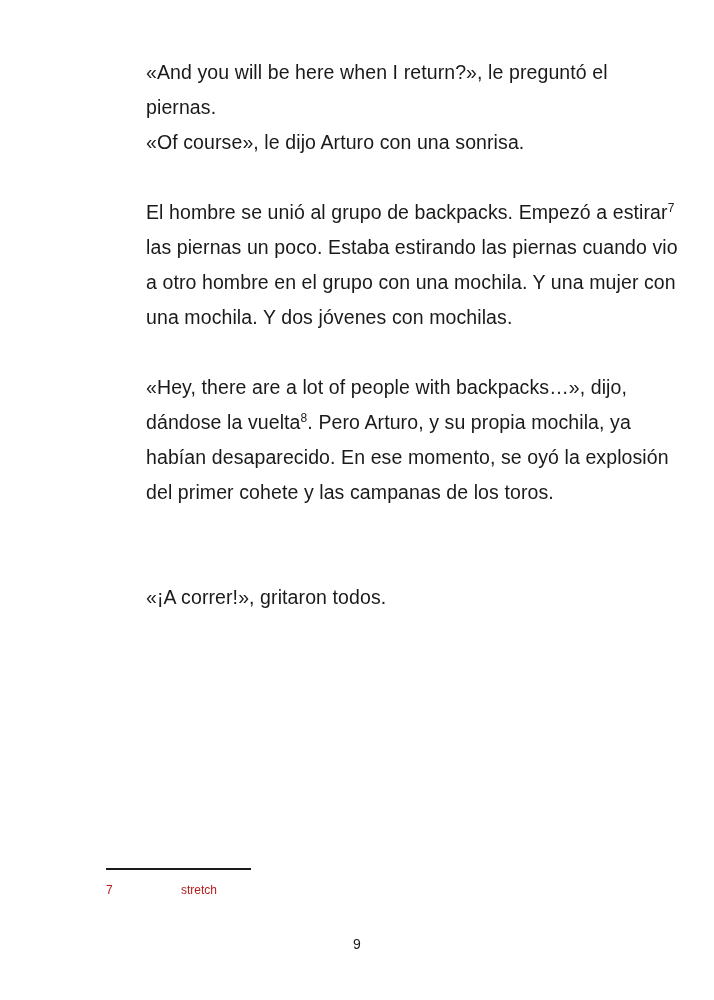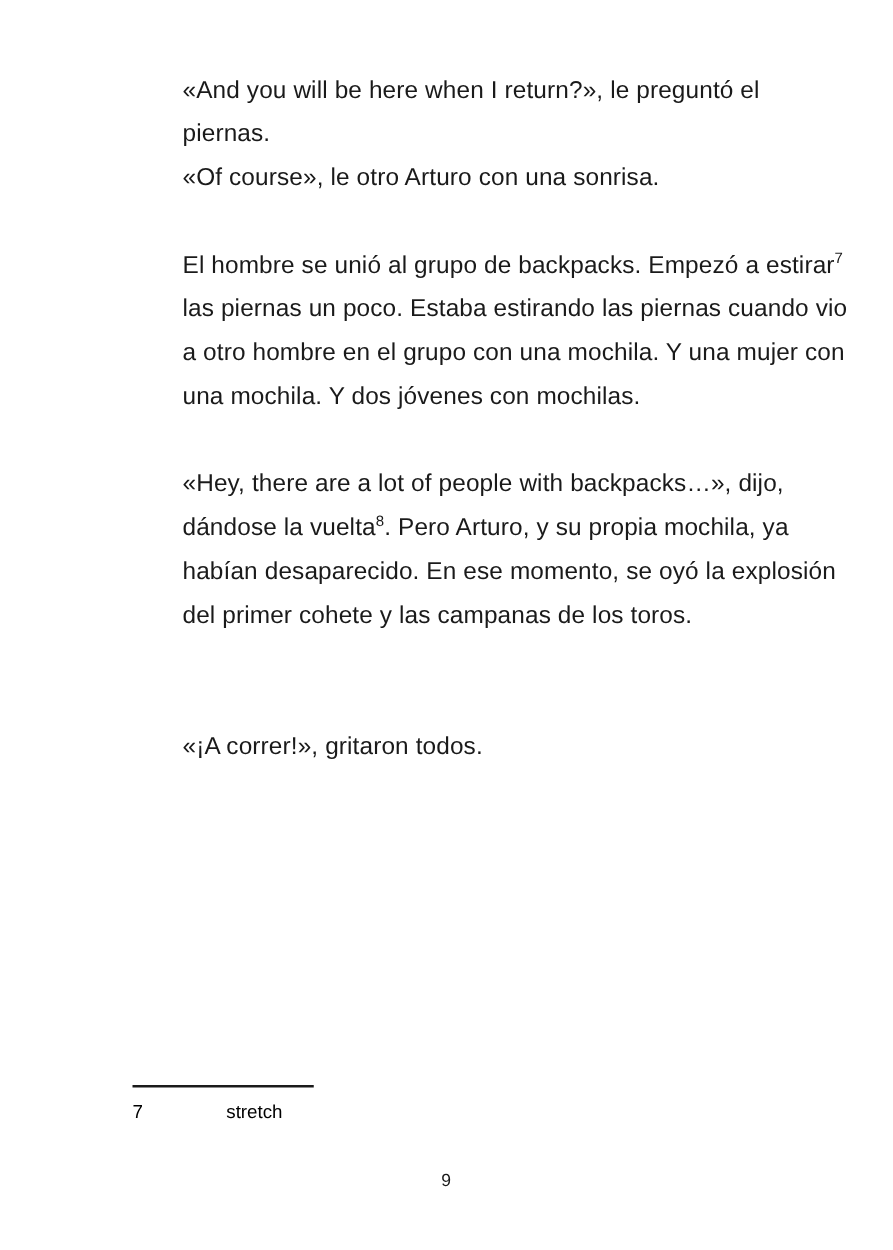--- a/index.html
+++ b/index.html
@@ -58,25 +58,25 @@
     top: 868px;
     width: 540px;
   }
   .footnote-rule {
     width: 145px;
     height: 0;
     border-top: 2px solid #1a1a1a;
     margin: 0 0 8px 0;
   }
   .footnote-row {
-    font-size: 15px;
+    font-size: 12px;
     line-height: 24px;
     display: block;
     white-space: nowrap;
-    color: #000000;
+    color: #b91c1c;
   }
   .fn-num {
     display: inline-block;
     width: 75px;
   }
   .fn-text {
     display: inline-block;
   }
   .page-number {
     position: absolute;
@@ -91,21 +91,21 @@
 </head>
 <body>
 
 <div class="page">
 
   <div class="content">
 
     <p class="para">
       <span>«And you will be here when I return?», le preguntó el</span><br>
       <span>piernas.</span><br>
-      <span>«Of course», le otro Arturo con una sonrisa.</span>
+      <span>«Of course», le dijo Arturo con una sonrisa.</span>
     </p>
 
     <p class="para">
       <span>El hombre se unió al grupo de backpacks. Empezó a </span><b>estirar</b><sup>7</sup><span> las piernas un poco. Estaba estirando las piernas cuando vio a otro hombre en el grupo con una mochila. Y una mujer con una mochila. Y dos jóvenes con mochilas.</span>
     </p>
 
     <p class="para">
       <span>«Hey, there are a lot of people with backpacks…», dijo, </span><b>dándose la vuelta</b><sup>8</sup><span>. Pero Arturo, y su propia mochila, ya habían desaparecido. En ese momento, se oyó la explosión del primer cohete y las campanas de los toros.</span>
     </p>
 

